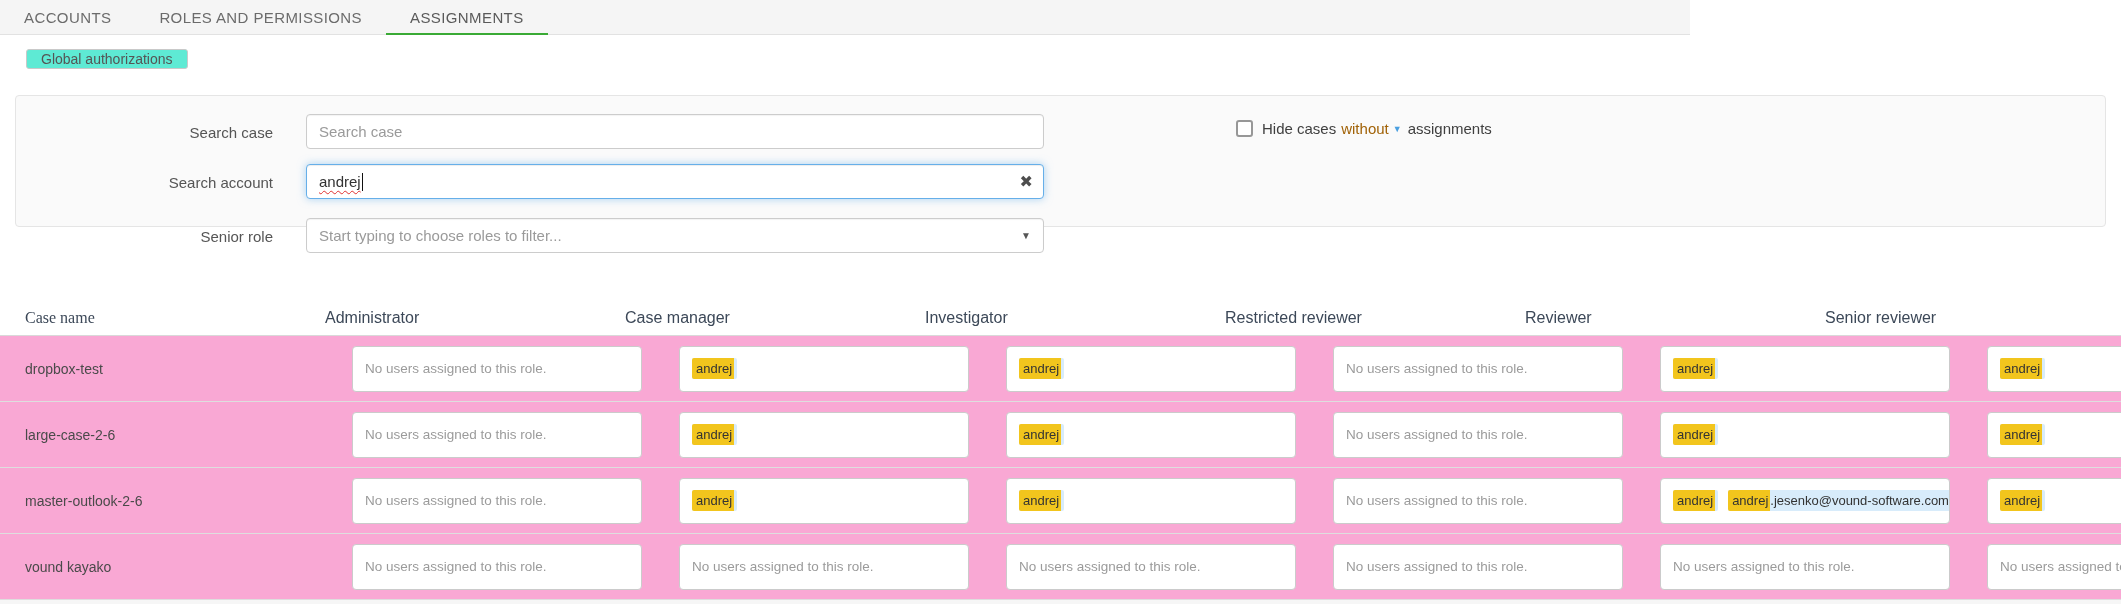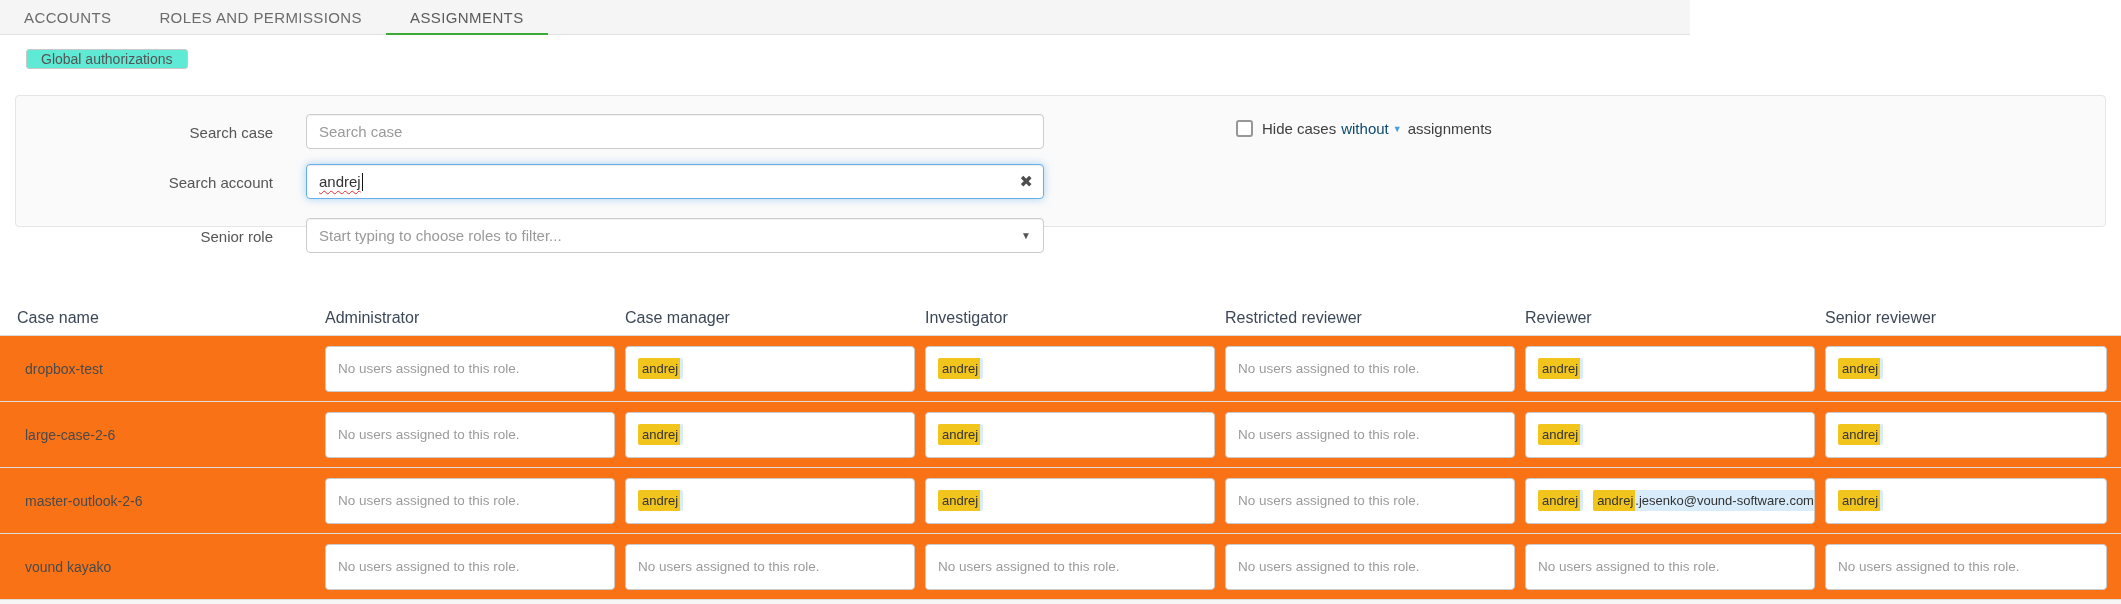--- a/index.html
+++ b/index.html
@@ -39,30 +39,30 @@
   .caret { display:inline-block; width:1px; height:18px; background:#111; margin-left:1px; }
   .clear-x { position:absolute; right:11px; top:50%; transform:translateY(-50%);
     font-size:16px; color:#4d4d4d; font-weight:bold; cursor:pointer; line-height:1; }
   .dd-chevron { position:absolute; right:13px; top:50%; transform:translateY(-50%);
     font-size:10px; color:#555; cursor:pointer; line-height:1; }
 
   .hidecases { position:absolute; left:1220px; top:24px; display:flex; align-items:center;
     font-size:15px; color:#3f3f3f; }
   .cb { width:17px; height:17px; border:2px solid #979797; border-radius:3px; background:#fff;
     margin-right:9px; cursor:pointer; flex:0 0 auto; }
-  .hc-mode { color:#0c4a6e; margin:0 4px 0 5px; cursor:pointer; }
+  .hc-mode { color:#a16207; margin:0 4px 0 5px; cursor:pointer; }
   .hc-caret { color:#4a9fe0; font-size:9px; margin-right:6px; cursor:pointer; }
 
   
   .table { position:absolute; left:0; top:300px; width:2121px; }
   .thead, .trow { display:grid; grid-template-columns:325px repeat(6,300px); }
   .thead { height:36px; align-items:center; border-bottom:1px solid #d9d9d9; }
   .th { font-size:16px; color:#3c4858; }
-  .th:first-child { padding-left:17px; }
-  .trow { height:66px; border-bottom:1px solid #dedede; align-items:center; background:#f97316; }
+  .th:first-child { padding-left:25px;font-family:Liberation Serif, serif; }
+  .trow { height:66px; border-bottom:1px solid #dedede; align-items:center; background:#f9a8d4;gap:27px; }
   .td-case { padding-left:25px; font-size:14px; color:#4a4a4a; }
   .cell-box { width:290px; height:46px; border:1px solid #cbcbcb; border-radius:4px; background:#fff;
     display:flex; align-items:center; padding:0 0 0 12px; overflow:hidden; white-space:nowrap; }
   .td:last-child .cell-box { width:282px; }
   .ph { color:#9b9b9b; font-size:13.5px; }
   .chip { display:inline-flex; align-items:center; background:#d8ecfb; border-radius:2px;
     font-size:13px; color:#333; margin-right:10px; cursor:pointer; }
   .chip .hl { background:var(--hl,#f2c51d); padding:3px 2px 3px 4px; border-radius:2px 0 0 2px; }
   .chip .rest { padding:3px 5px 3px 0; }
   .chip.only .hl { padding-right:2px; }

